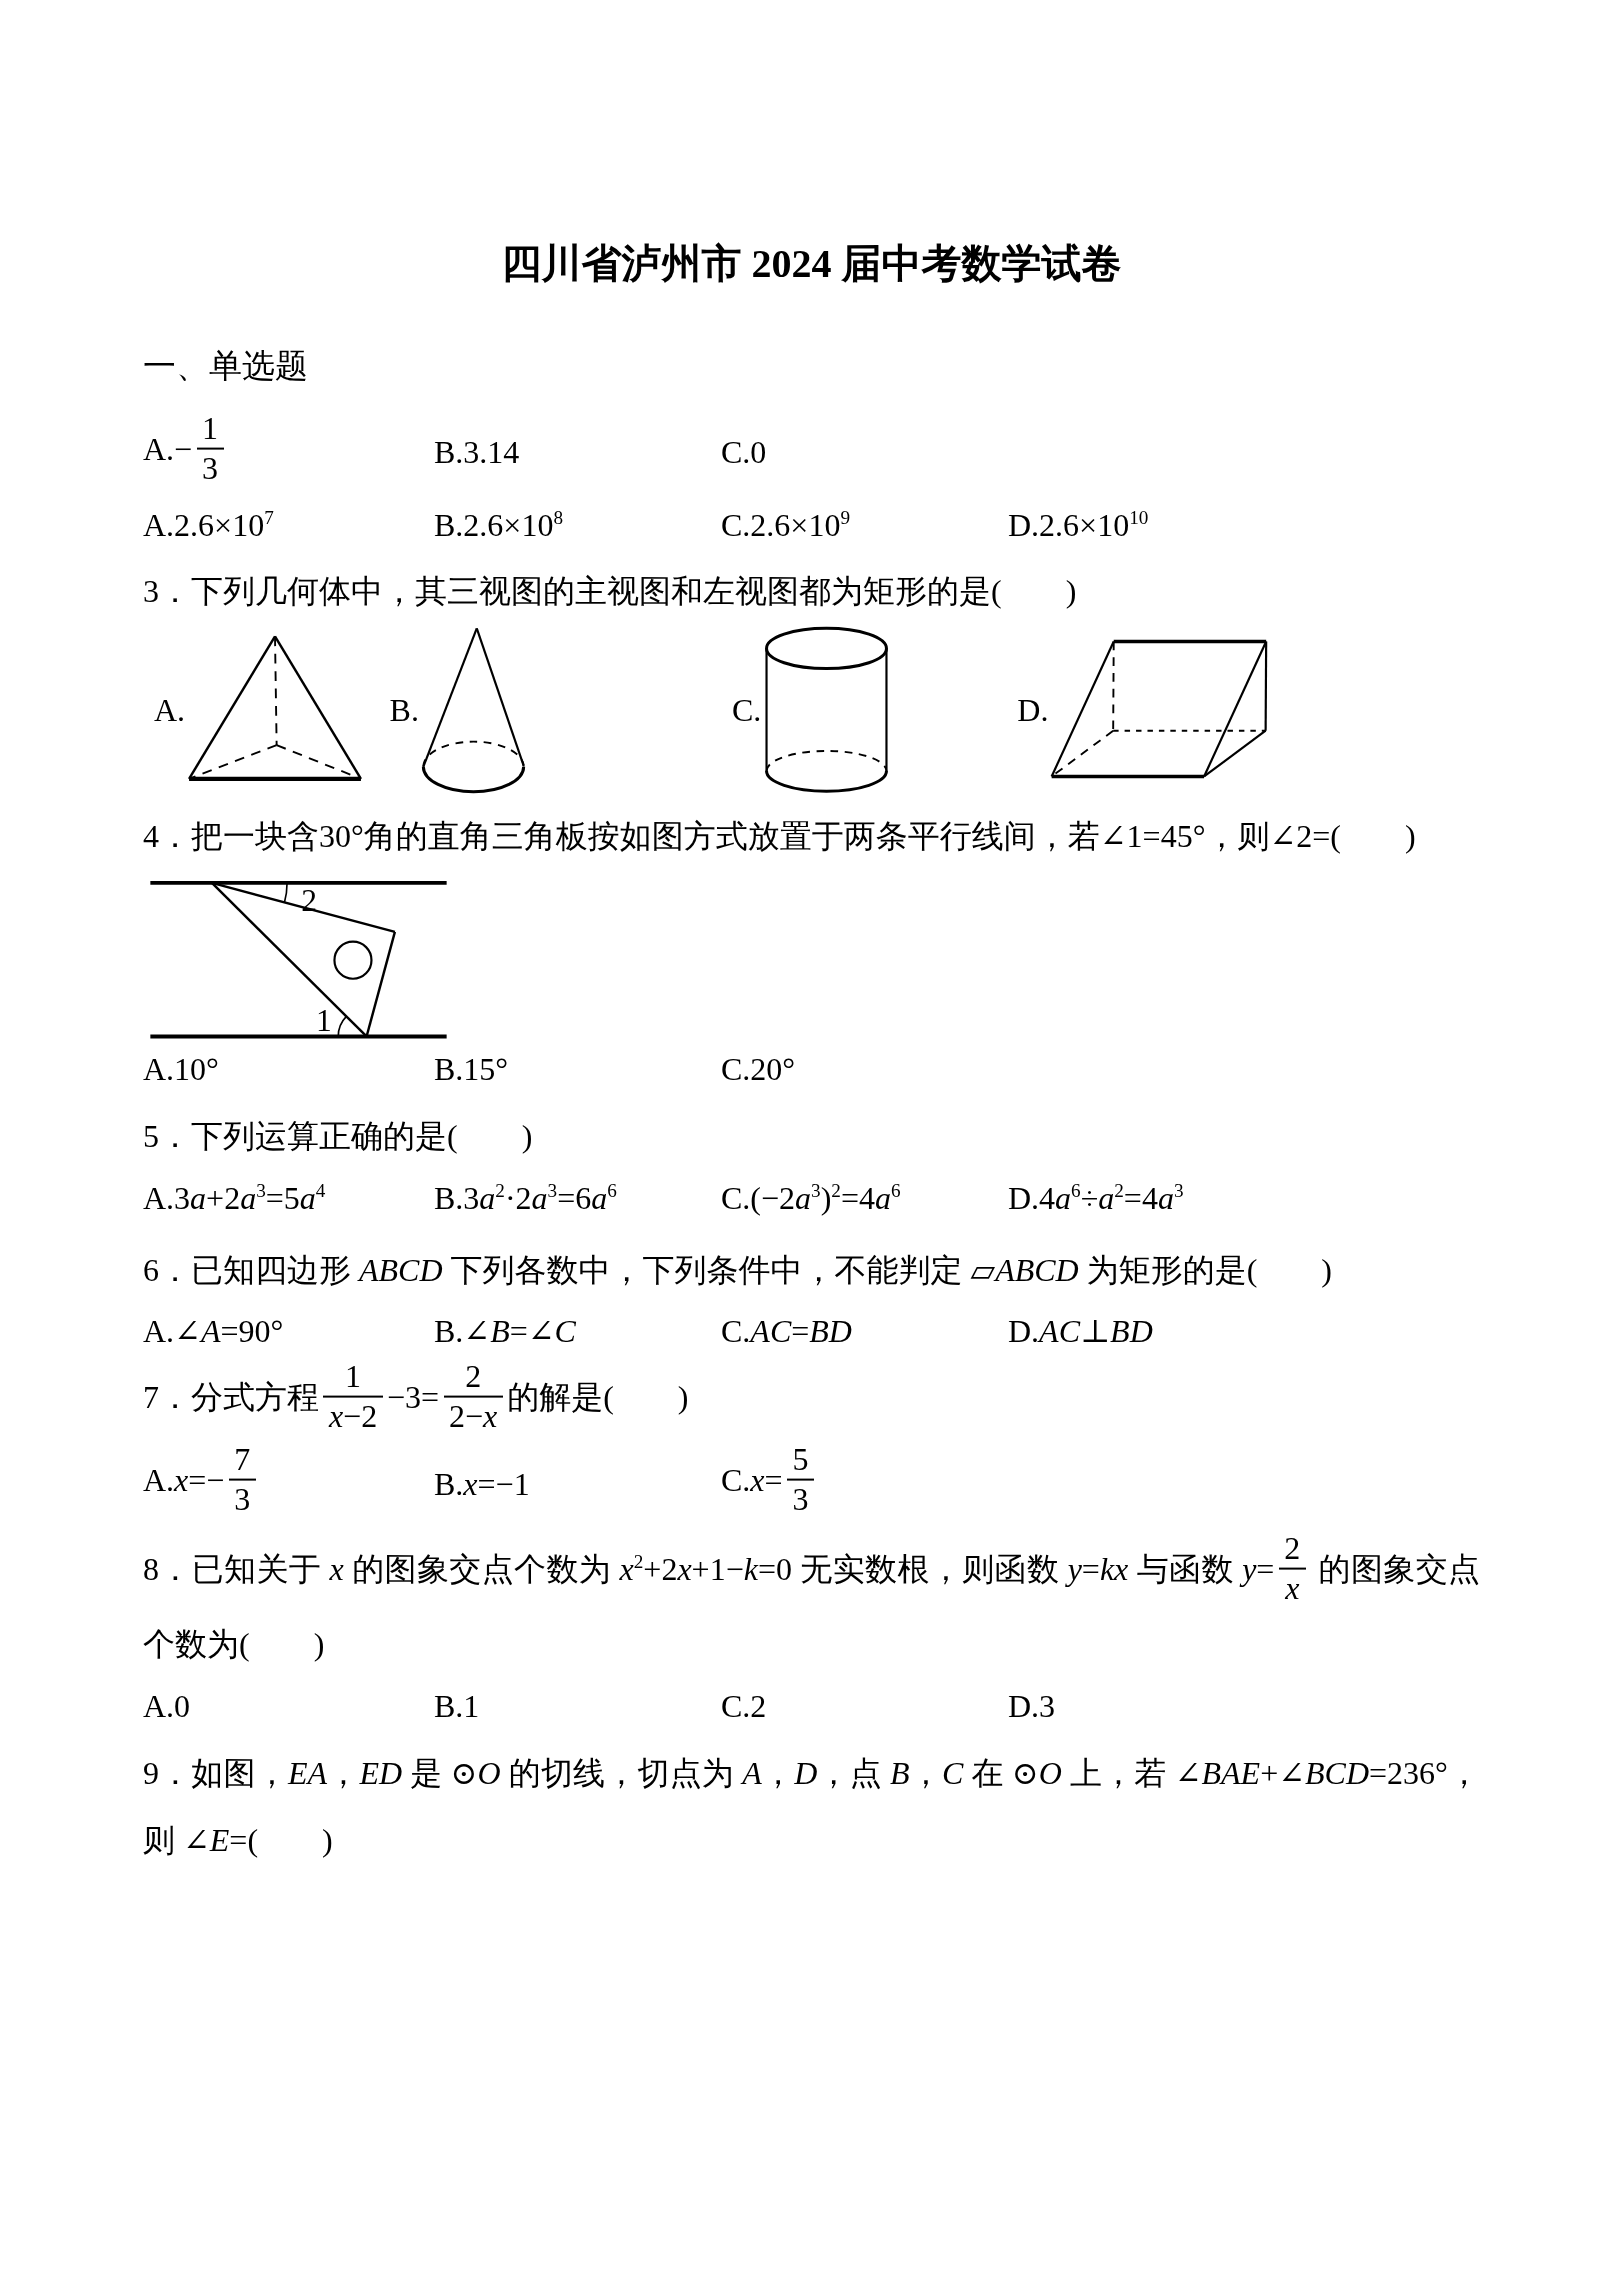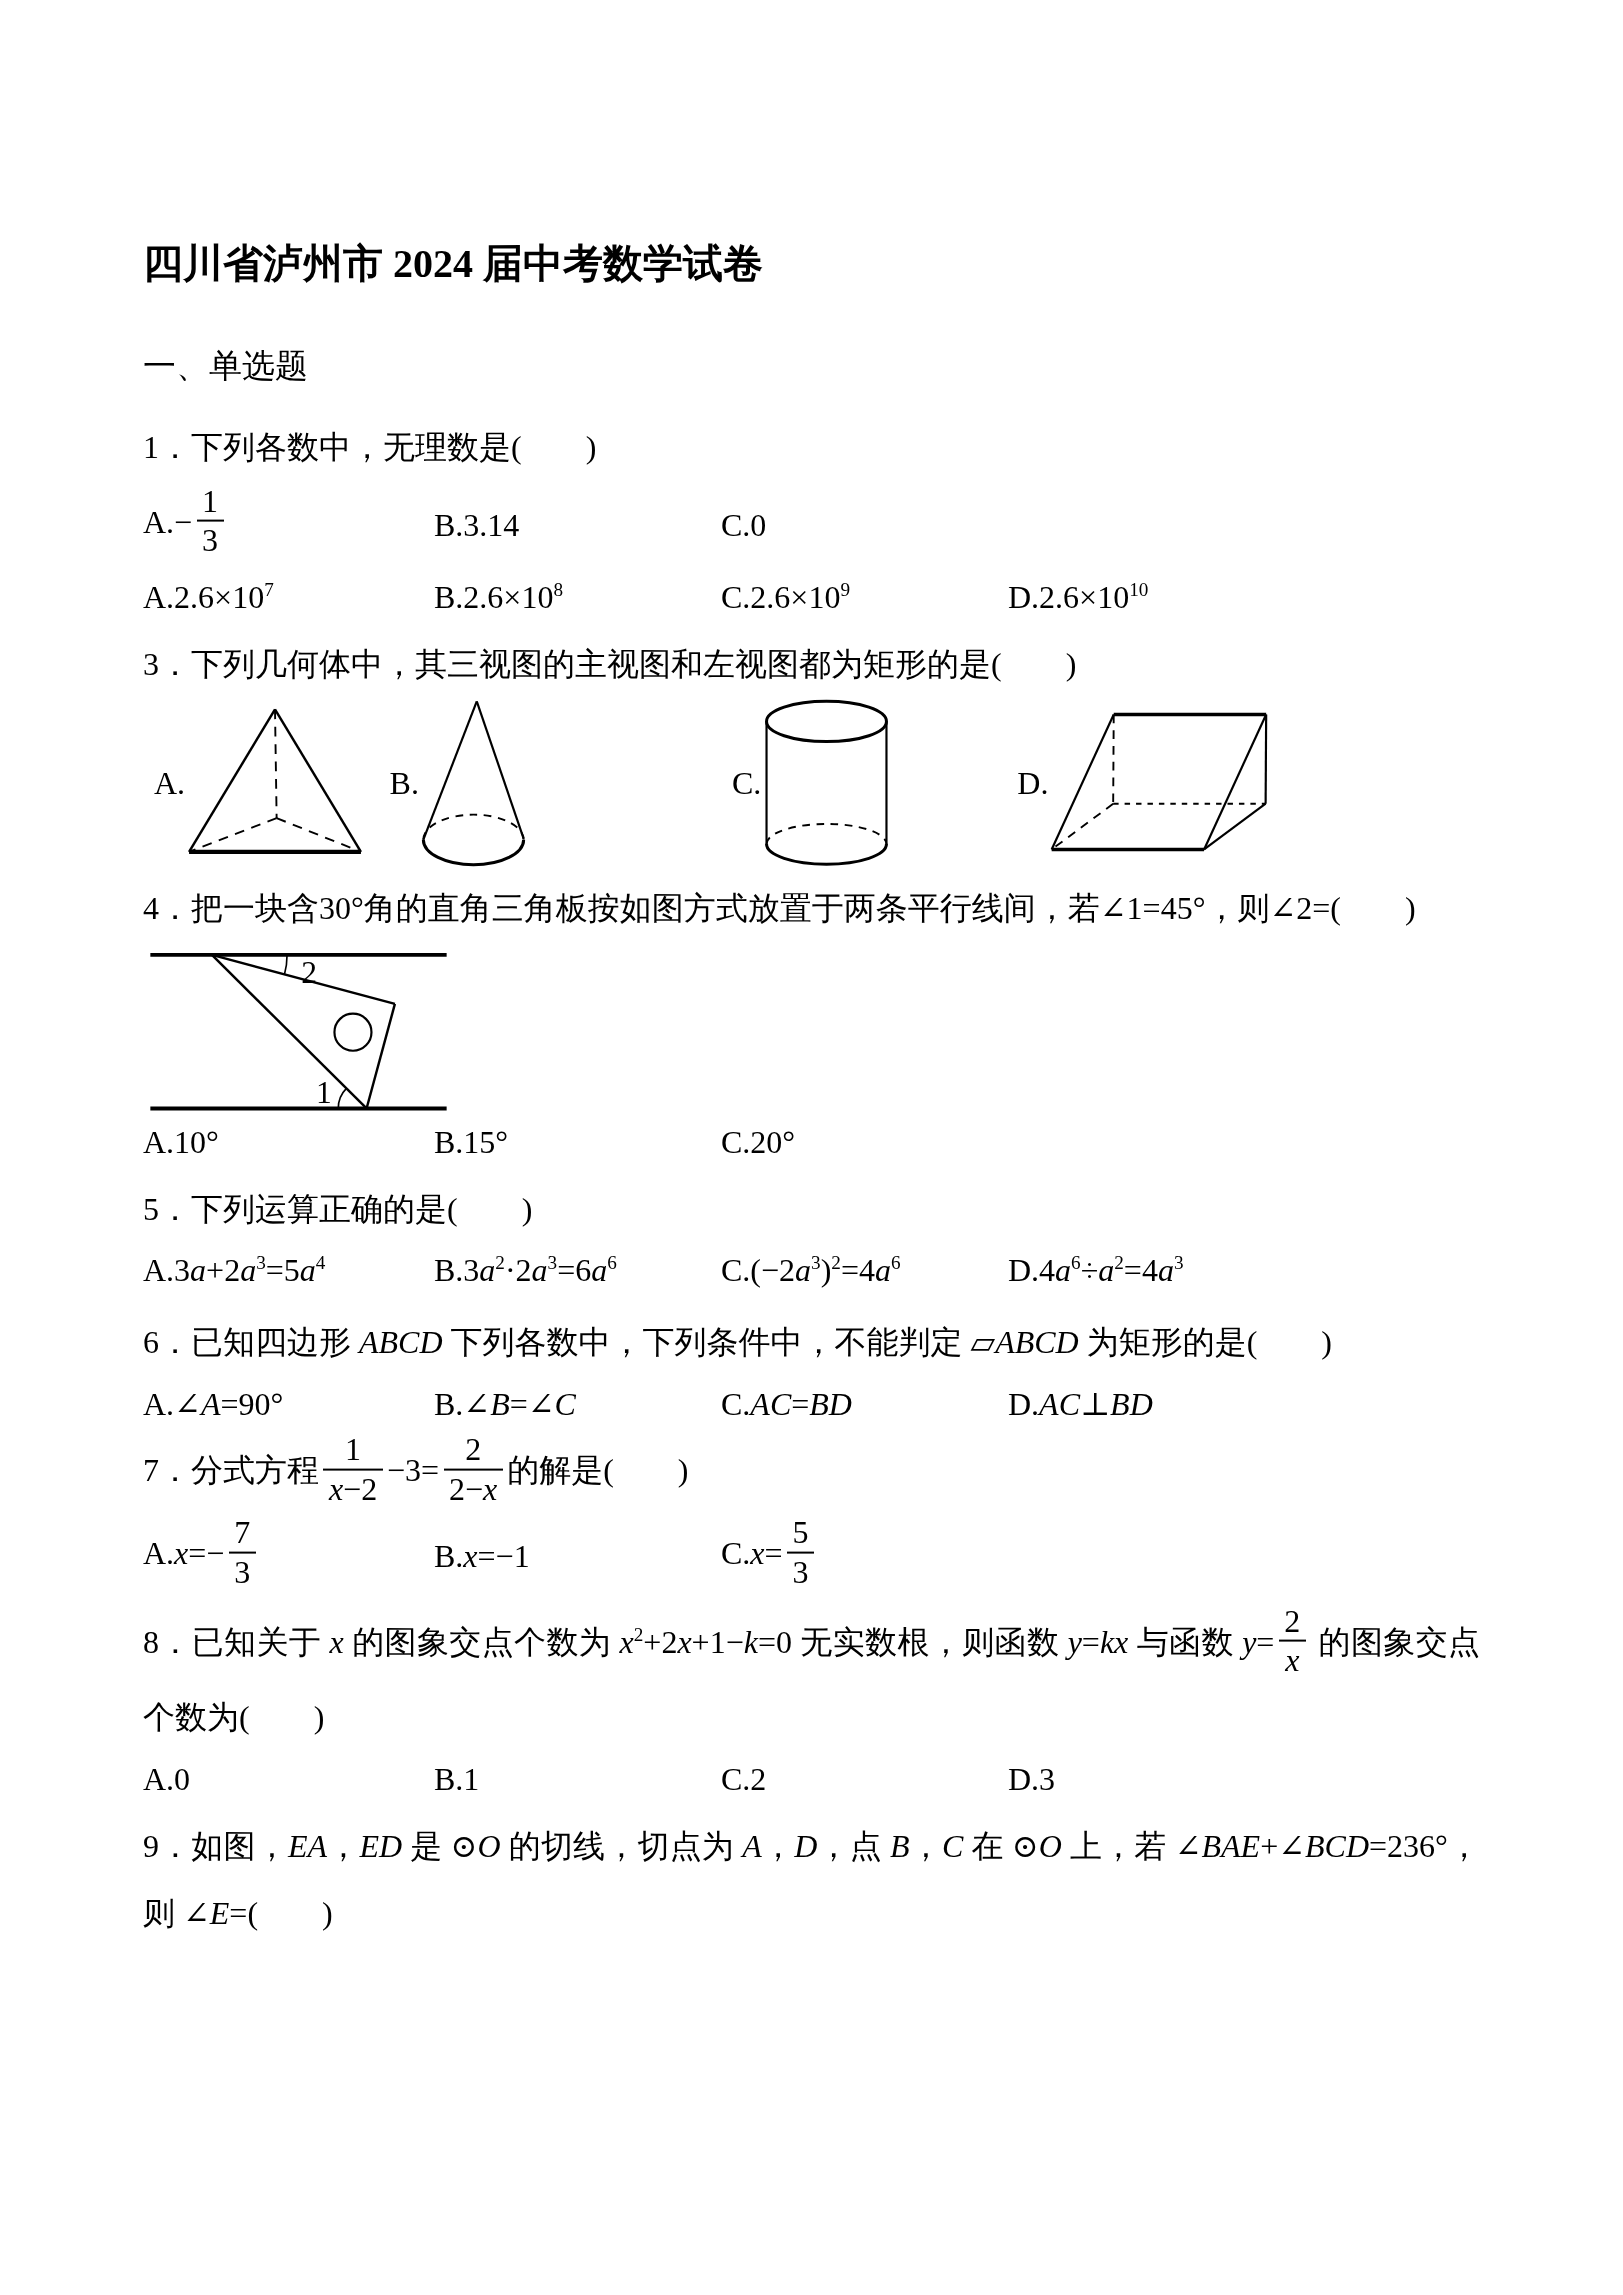--- a/index.html
+++ b/index.html
@@ -5,21 +5,21 @@
   html,body{margin:0;padding:0;background:#ffffff;}
   body{
     width:1623px;height:2295px;
     color:#000;
     font-family:"Liberation Serif","DejaVu Serif",serif;
     font-size:32px;
     overflow:hidden;
   }
   .page{padding:243px 143px 0 143px;}
   .title{
-    font-size:40px;font-weight:bold;
+    font-size:40px;font-weight:bold;text-align:center;
     line-height:1.05;margin:0 0 64px 0;
   }
   .heading{
     font-size:33px;font-weight:normal;
     font-family:"Liberation Sans","DejaVu Sans",sans-serif;
     line-height:1;margin:0 0 32px 0;
   }
   .stem{line-height:2.1;text-align:justify;margin:0;}
   .opts{
     display:grid;
@@ -47,21 +47,20 @@
 </head>
 <body>
 
 <div class="page">
 
   <div class="title">四川省泸州市 2024 届中考数学试卷</div>
 
   <div class="heading">一、单选题</div>
 
   <div>
-    <p class="stem"><span>1．下列各数中，无理数是(　　)</span></p>
     <div class="opts mt10">
       <span class="opt"><span>A.−</span><span class="frac">
             <span class="fn"><span>1</span></span>
             <span class="fd"><span>3</span></span>
           </span></span>
       <span class="opt"><span>B.3.14</span></span>
       <span class="opt"><span>C.0</span></span>
     </div>
   </div>
 

